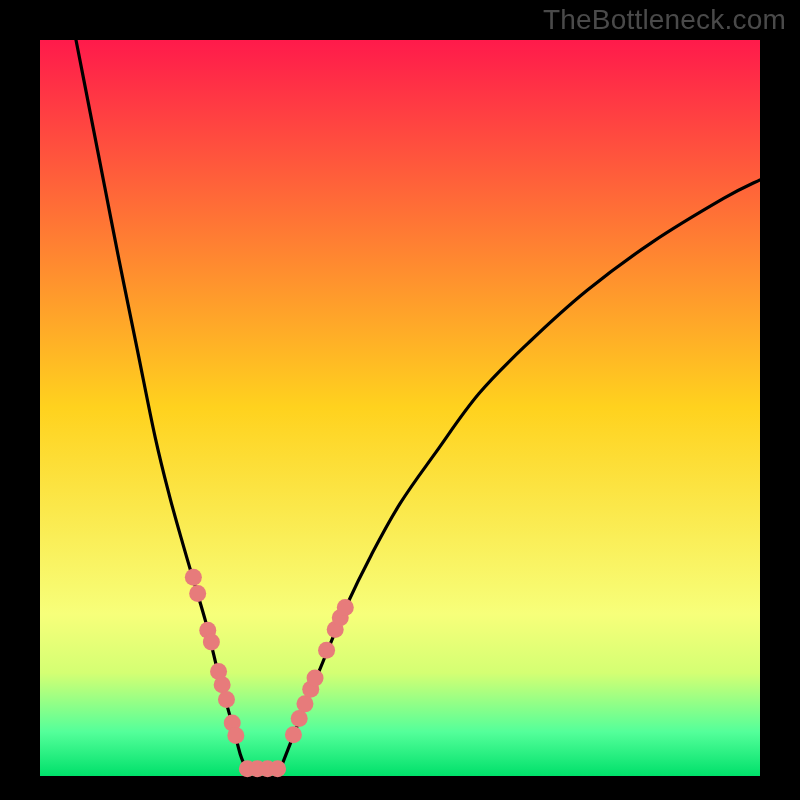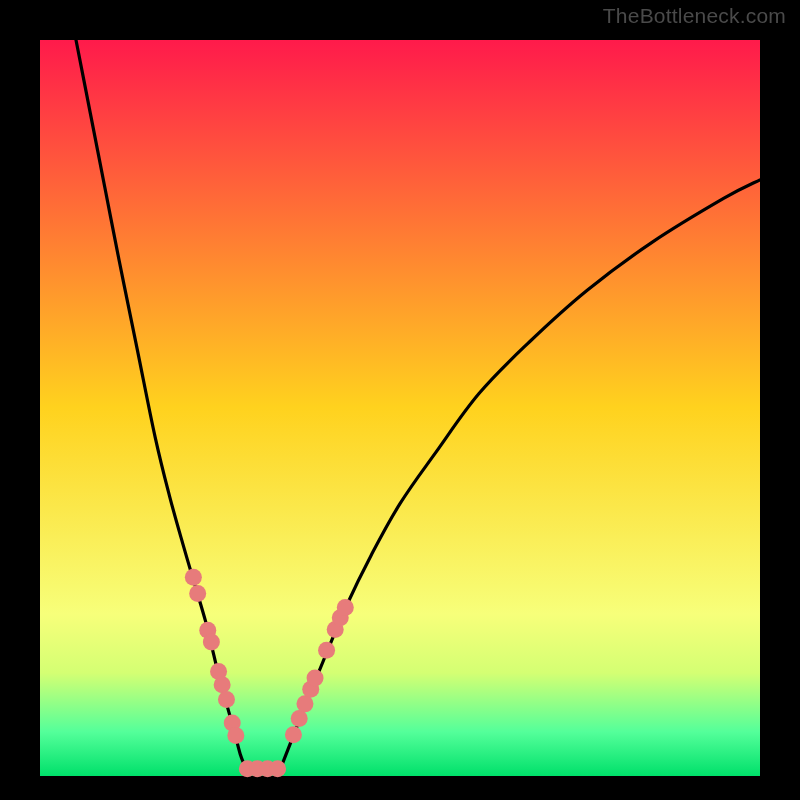--- a/index.html
+++ b/index.html
@@ -15,21 +15,21 @@
     position: relative;
     width: 800px;
     height: 800px;
     background: #000;
   }
   .watermark {
     position: absolute;
     top: 4px;
     right: 14px;
     z-index: 10;
-    font-size: 21px;
+    font-size: 28px;
     font-weight: 500;
     color: #4a4a4a;
     letter-spacing: 0.2px;
   }
   svg.chart {
     position: absolute;
     left: 0;
     top: 0;
   }
 </style>

